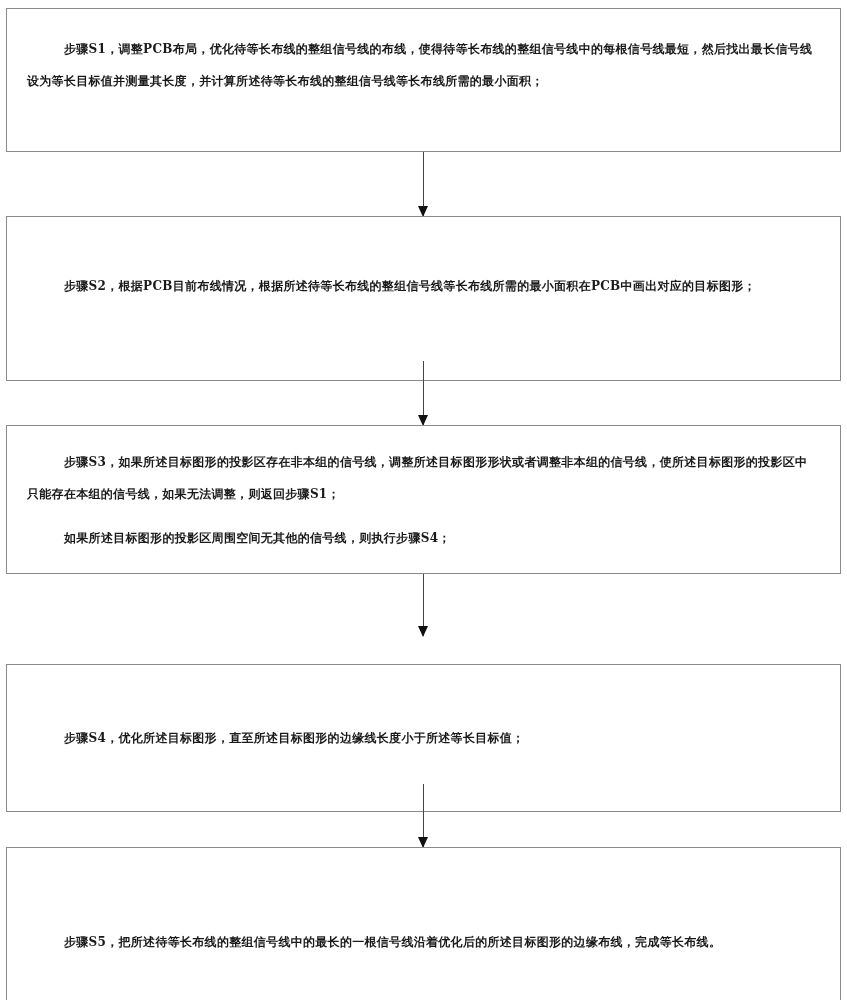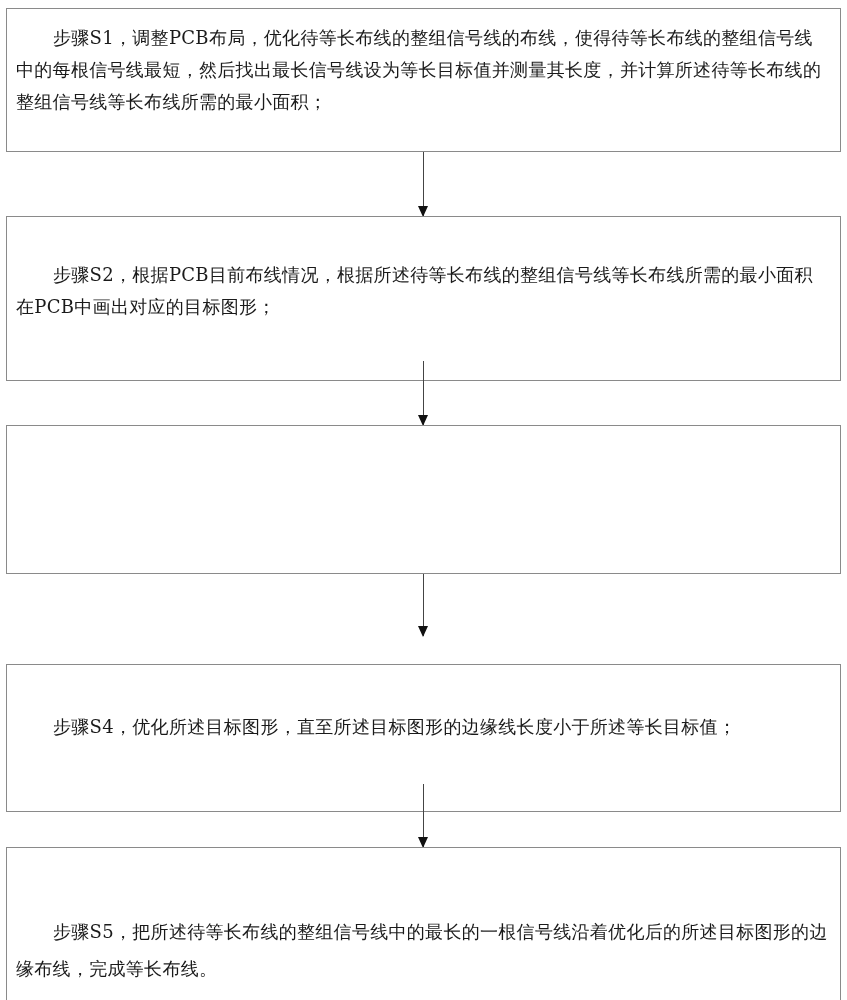--- a/index.html
+++ b/index.html
@@ -1,39 +1,41 @@
 <!DOCTYPE html>
 <html><head>
   <meta charset="utf-8">
   <style>
     html, body { margin: 0; padding: 0; background: #ffffff; }
     body { width: 847px; height: 1000px; position: relative; overflow: hidden;
       font-family: "DejaVu Serif", "Liberation Serif", serif; color: #1a1a1a; }
     .box { position: absolute; left: 6px; width: 835px; box-sizing: border-box;
       border: 1px solid #8a8a8a; background: #fff; }
-    .box p { margin: 1px; font-size: 18px; line-height: 32px; padding: 0 10px 0 8px; letter-spacing: 0.3px; }
+    .box p { margin: 12px; font-size: 12px; line-height: 32px; padding: 0 10px 0 8px; letter-spacing: 0.3px; font-weight: bold; }
     .box p.indent { text-indent: 37px; }
     .arrow { position: absolute; left: 423px; width: 1px; background: #444; }
     .arrow::after { content: ""; position: absolute; left: -5px; bottom: -1px;
       border-left: 5.5px solid transparent; border-right: 5.5px solid transparent; border-top: 11px solid #111; }
   </style>
 </head>
 <body>
 
 <div class="box" style="top:8px;height:144px;padding-top:12px;">
   <p class="indent">步骤S1，调整PCB布局，优化待等长布线的整组信号线的布线，使得待等长布线的整组信号线中的每根信号线最短，然后找出最长信号线设为等长目标值并测量其长度，并计算所述待等长布线的整组信号线等长布线所需的最小面积；</p>
 </div>
 <div class="arrow" style="top:152px;height:64px;"></div>
 
 <div class="box" style="top:216px;height:165px;padding-top:41px;">
   <p class="indent">步骤S2，根据PCB目前布线情况，根据所述待等长布线的整组信号线等长布线所需的最小面积在PCB中画出对应的目标图形；</p>
 </div>
 <div class="arrow" style="top:361px;height:64px;"></div>
 
 <div class="box" style="top:425px;height:149px;padding-top:8px;">
+  <p class="indent">步骤S3，如果所述目标图形的投影区存在非本组的信号线，调整所述目标图形形状或者调整非本组的信号线，使所述目标图形的投影区中只能存在本组的信号线，如果无法调整，则返回步骤S1；</p>
+  <p class="indent">如果所述目标图形的投影区周围空间无其他的信号线，则执行步骤S4；</p>
 </div>
 <div class="arrow" style="top:574px;height:62px;"></div>
 
 <div class="box" style="top:664px;height:148px;padding-top:42px;">
   <p class="indent" style="line-height:38px;">步骤S4，优化所述目标图形，直至所述目标图形的边缘线长度小于所述等长目标值；</p>
 </div>
 <div class="arrow" style="top:784px;height:63px;"></div>
 
 <div class="box" style="top:847px;height:164px;padding-top:64px;">
   <p class="indent" style="line-height:37px;">步骤S5，把所述待等长布线的整组信号线中的最长的一根信号线沿着优化后的所述目标图形的边缘布线，完成等长布线。</p>

